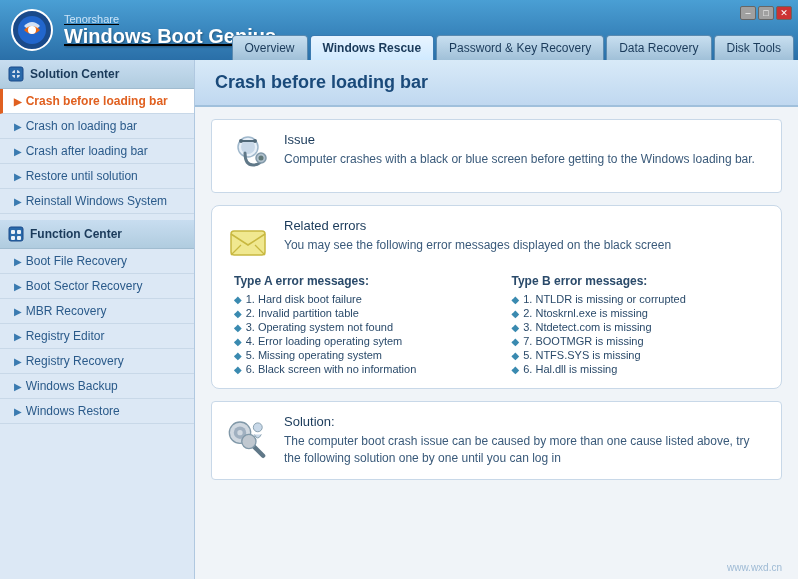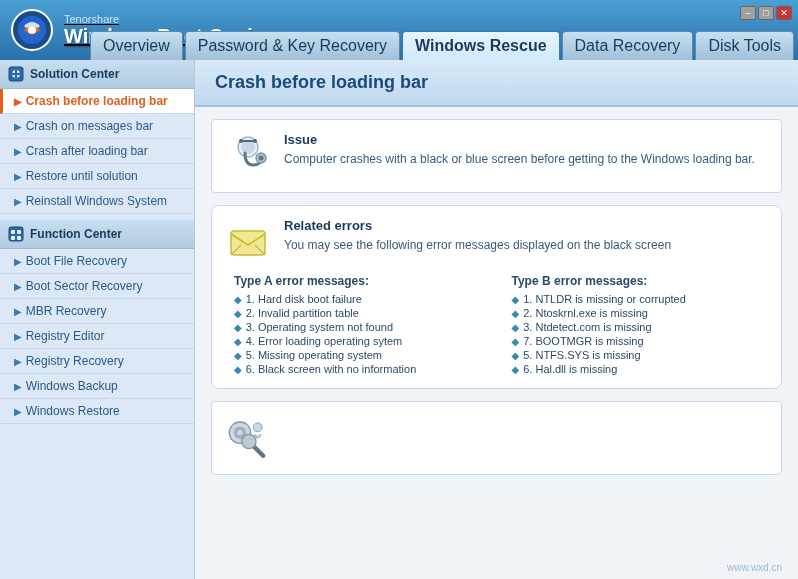--- a/index.html
+++ b/index.html
@@ -56,21 +56,21 @@
       bottom: 0;
       right: 0;
       gap: 2px;
       padding-right: 4px;
     }
     .nav-tab {
       background: linear-gradient(to bottom, #c8dff0, #a0c0d8);
       border: 1px solid #5a8ab0;
       border-bottom: none;
       padding: 5px 12px;
-      font-size: 16px;
+      font-size: 12px;
       color: #1a3a5a;
       cursor: pointer;
       border-radius: 4px 4px 0 0;
       white-space: nowrap;
     }
     .nav-tab.active {
       background: linear-gradient(to bottom, #e8f4ff, #d0eaff);
       color: #1a3a5a;
       font-weight: bold;
       border-color: #3a7ab0;
@@ -162,21 +162,21 @@
     .info-card-icon {
       width: 48px;
       height: 48px;
       flex-shrink: 0;
       display: flex;
       align-items: center;
       justify-content: center;
     }
     .info-card-content { flex: 1; }
     .info-card-title {
-      font-weight: bold;
+      font-weight: normal;
       font-size: 13px;
       color: #1a3a5a;
       margin-bottom: 4px;
     }
     .info-card-text {
       font-size: 12px;
       color: #3a5a7a;
       line-height: 1.4;
     }
 
@@ -249,22 +249,22 @@
     <path d="M14 22 Q22 14 30 22 Q22 30 14 22Z" fill="#ff6600" opacity="0.9"></path>
     <circle cx="22" cy="22" r="4" fill="#fff"></circle>
   </svg>
   <div class="app-title-block">
     <span class="app-vendor">Tenorshare</span>
     <span class="app-title">Windows Boot Genius</span>
   </div>
 
   <div class="nav-tabs">
     <div class="nav-tab">Overview</div>
+    <div class="nav-tab active">Windows Rescue</div>
     <div class="nav-tab">Password &amp; Key Recovery</div>
-    <div class="nav-tab active">Windows Rescue</div>
     <div class="nav-tab">Data Recovery</div>
     <div class="nav-tab">Disk Tools</div>
   </div>
 
   <div class="title-bar-controls">
     <div class="title-bar-btn btn-min">–</div>
     <div class="title-bar-btn btn-max">□</div>
     <div class="title-bar-btn btn-close">✕</div>
   </div>
 </div>
@@ -282,21 +282,21 @@
       </svg>
       <span>Solution Center</span>
     </div>
 
     <div class="sidebar-item active">
       <span class="sidebar-arrow">▶</span>
       <span>Crash before loading bar</span>
     </div>
     <div class="sidebar-item">
       <span class="sidebar-arrow">▶</span>
-      <span>Crash on messages bar</span>
+      <span>Crash on loading bar</span>
     </div>
     <div class="sidebar-item">
       <span class="sidebar-arrow">▶</span>
       <span>Crash after loading bar</span>
     </div>
     <div class="sidebar-item">
       <span class="sidebar-arrow">▶</span>
       <span>Restore until solution</span>
     </div>
     <div class="sidebar-item">
@@ -456,20 +456,24 @@
             <circle cx="18" cy="18" r="7" fill="#a0b0c0"></circle>
             <circle cx="18" cy="18" r="3" fill="#d0d8e0"></circle>
 
             <path d="M30 30 L44 44" stroke="#607888" stroke-width="5" stroke-linecap="round"></path>
             <circle cx="28" cy="28" r="8" fill="#c0c8d0" stroke="#8098a8" stroke-width="1.5"></circle>
 
             <circle cx="38" cy="12" r="5" fill="#c8d8e8" stroke="#8098a8" stroke-width="1"></circle>
             <path d="M34 20 Q38 28 42 20" fill="#c8d8e8" stroke="#8098a8" stroke-width="1"></path>
           </svg>
         </div>
+        <div class="info-card-content">
+          <div class="info-card-title">Solution:</div>
+          <div class="info-card-text">The computer boot crash issue can be caused by more than one cause listed above, try the following solution one by one until you can log in</div>
+        </div>
       </div>
 
     </div>
 
     <div style="position:absolute; bottom:6px; right:16px; font-size:10px; color:#8aaccc; opacity:0.8;">www.wxd.cn</div>
   </div>
 
 </div>
 
 </body></html>

